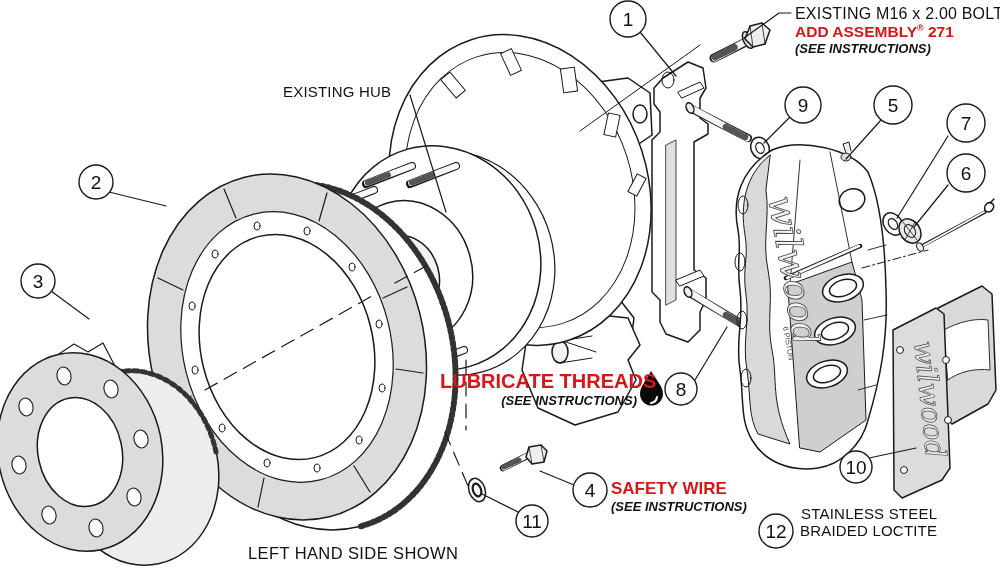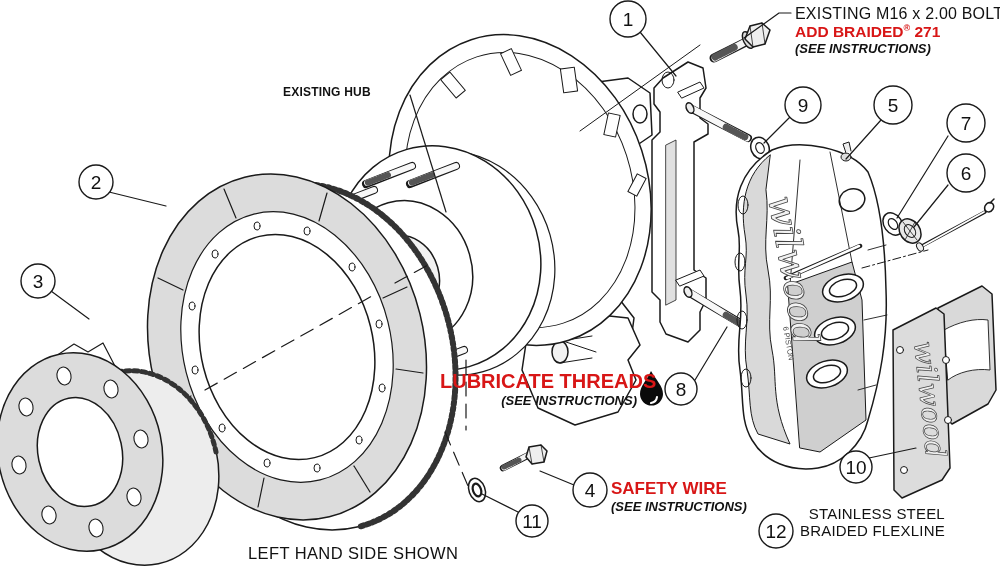--- a/index.html
+++ b/index.html
@@ -6,21 +6,21 @@
   #stage{position:relative;width:1000px;height:569px;background:#ffffff;overflow:hidden;
          font-family:"Liberation Sans",sans-serif;color:#111;}
   #stage svg{position:absolute;left:0;top:0;}
   .lbl{position:absolute;white-space:nowrap;}
   .cap{font-size:16px;letter-spacing:.2px;color:#111;}
   .red{color:#d81616;font-weight:bold;}
   .note{font-style:italic;font-size:13px;color:#111;font-weight:600;}
   .sup{font-size:9px;vertical-align:super;}
   .hose{font-size:15px;line-height:16.5px;letter-spacing:.2px;text-align:right;}
   .footer{font-size:16.5px;letter-spacing:.4px;border-bottom:1.6px solid #111;padding-bottom:11px;}
-  .hub{font-size:12px;line-height:20px;letter-spacing:.2px;font-weight:bold;}
+  .hub{font-size:15px;line-height:20px;letter-spacing:.2px;}
   .lub{position:absolute;text-align:right;}
   svg text.num{font-family:"Liberation Sans",sans-serif;font-size:19px;fill:#111;}
   svg text.script{font-family:"DejaVu Serif",serif;font-style:italic;}
 </style>
 </head>
 <body>
 
 <div id="stage">
 
 <svg width="1000" height="569" viewBox="0 0 1000 569">
@@ -327,40 +327,40 @@
       <g>
             <circle cx="776" cy="531" r="17" fill="#fff"></circle>
             <text class="num" x="776" y="531" text-anchor="middle" dy="6.5" stroke="none">12</text>
           </g>
     </g>
   </g>
 </svg>
 
   <div class="lbl" style="left:795px;top:5px;">
     <div class="cap">EXISTING M16 x 2.00 BOLTS</div>
-    <div class="red" style="font-size:15.5px;"><span>ADD BRAIDED</span><span class="sup">®</span><span> 271</span></div>
+    <div class="red" style="font-size:15.5px;"><span>ADD ASSEMBLY</span><span class="sup">®</span><span> 271</span></div>
     <div class="note">(SEE INSTRUCTIONS)</div>
   </div>
 
   <div class="lbl hub" style="left:283px;top:82px;">
     <div>EXISTING HUB</div>
   </div>
 
   <div class="lbl lub" style="left:440px;top:370px;width:197px;">
     <div class="red" style="font-size:20px;">LUBRICATE THREADS</div>
     <div class="note">(SEE INSTRUCTIONS)</div>
   </div>
 
   <div class="lbl" style="left:611px;top:479px;">
     <div class="red" style="font-size:17px;">SAFETY WIRE</div>
     <div class="note">(SEE INSTRUCTIONS)</div>
   </div>
 
   <div class="lbl hose" style="left:800px;top:506px;">
     <div>STAINLESS STEEL</div>
-    <div>BRAIDED FLEXLINE</div>
+    <div>BRAIDED LOCTITE</div>
   </div>
 
   <div class="lbl" style="left:248px;top:544px;">
     <span class="footer">LEFT HAND SIDE SHOWN</span>
   </div>
 
 </div>
 
 </body></html>

